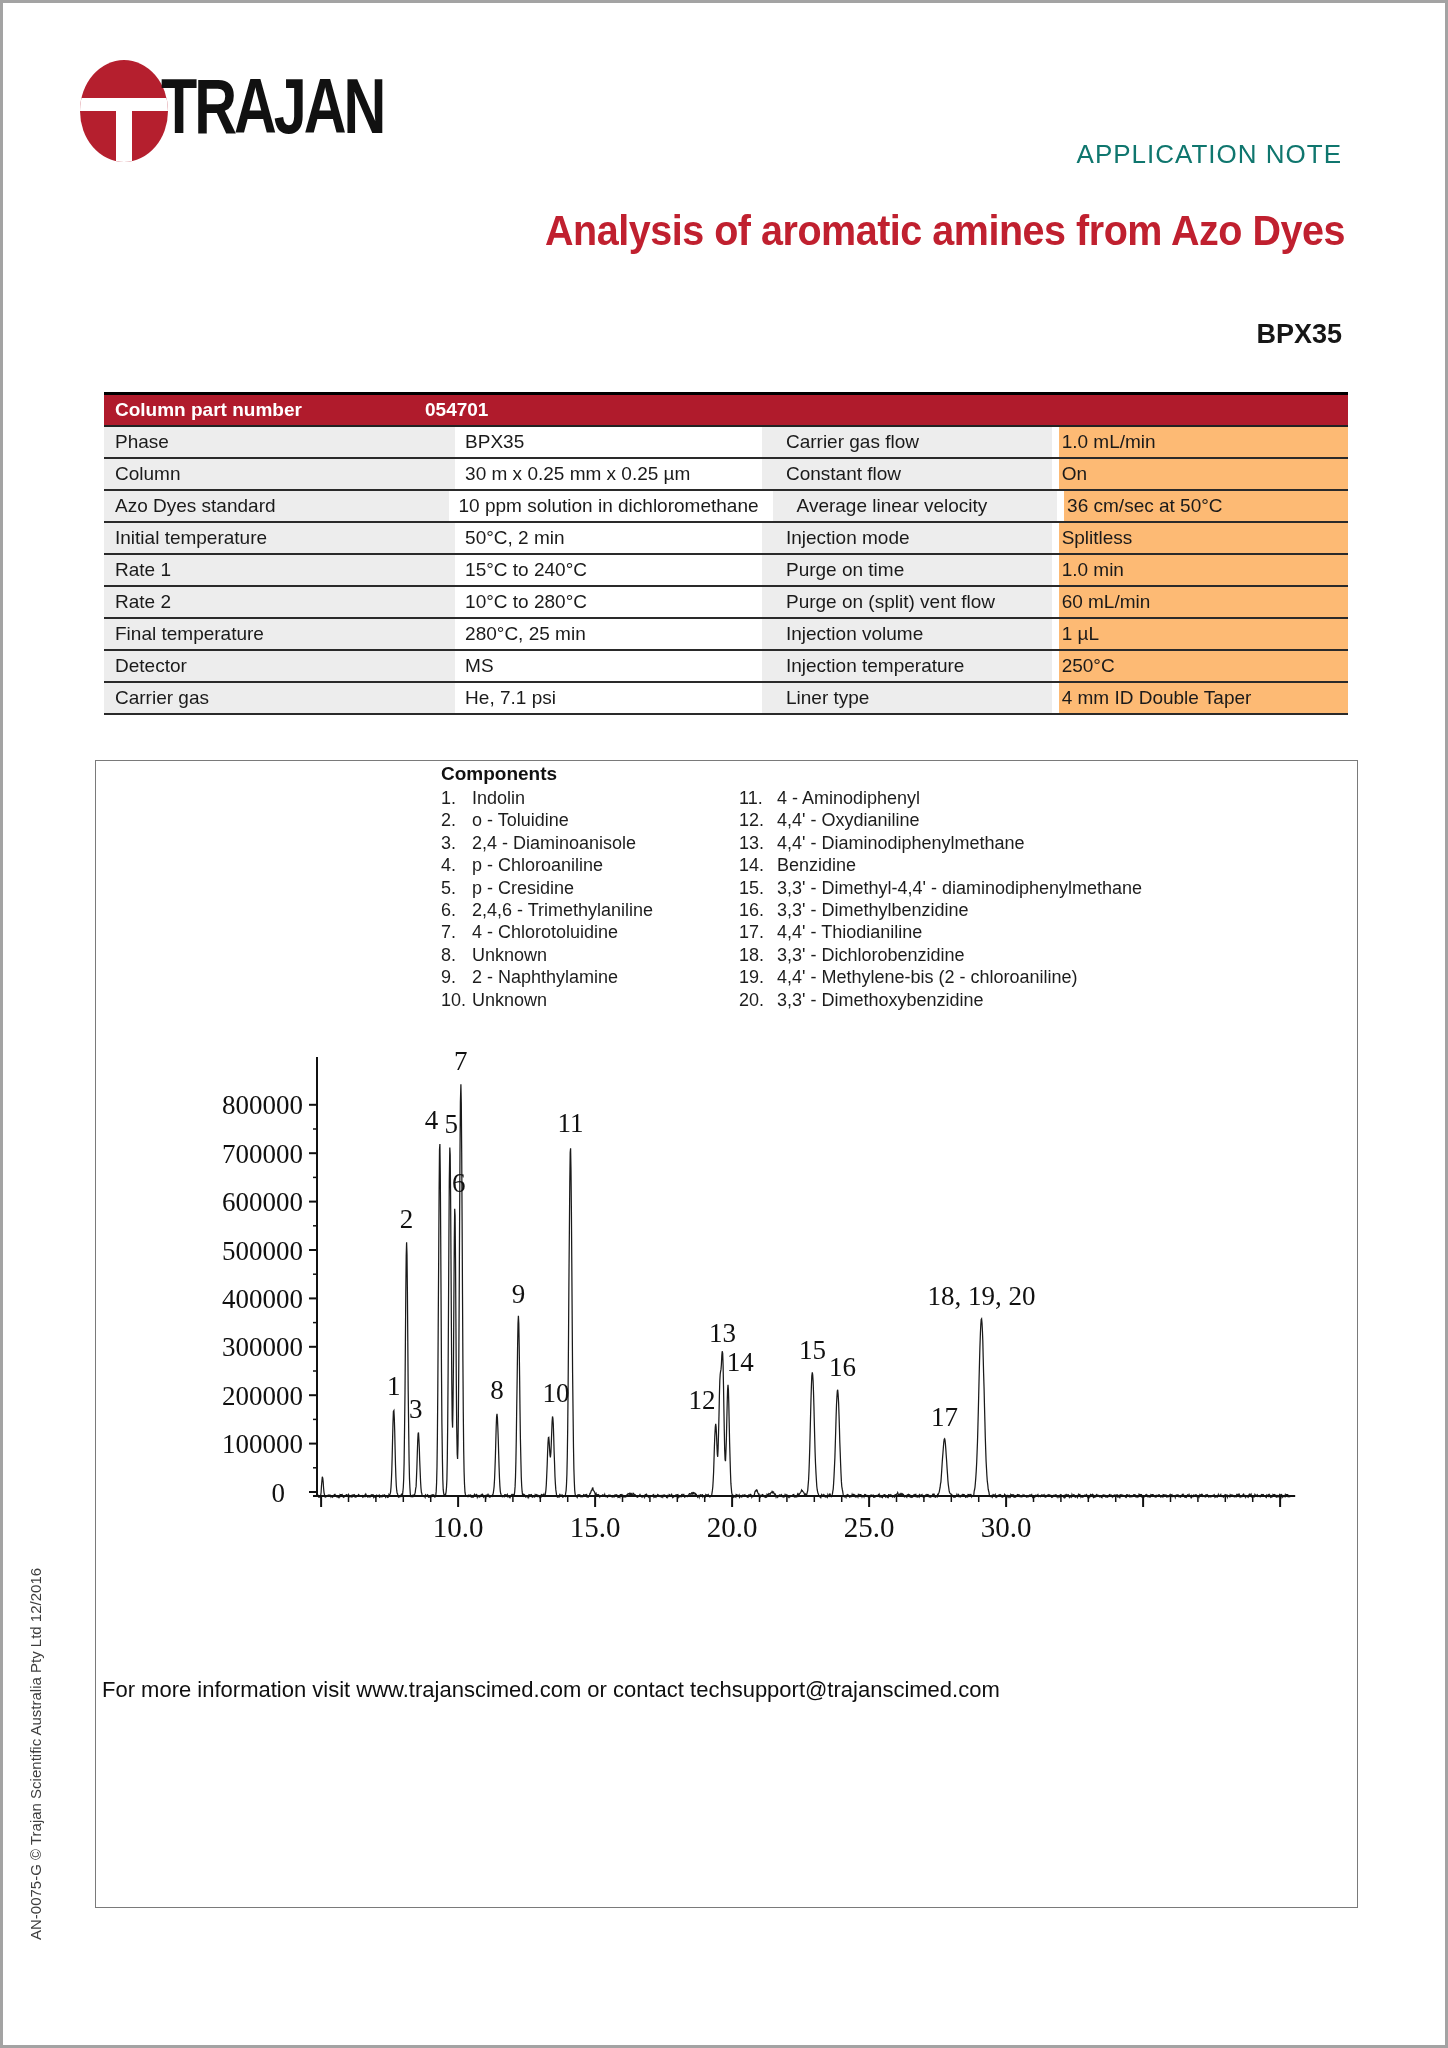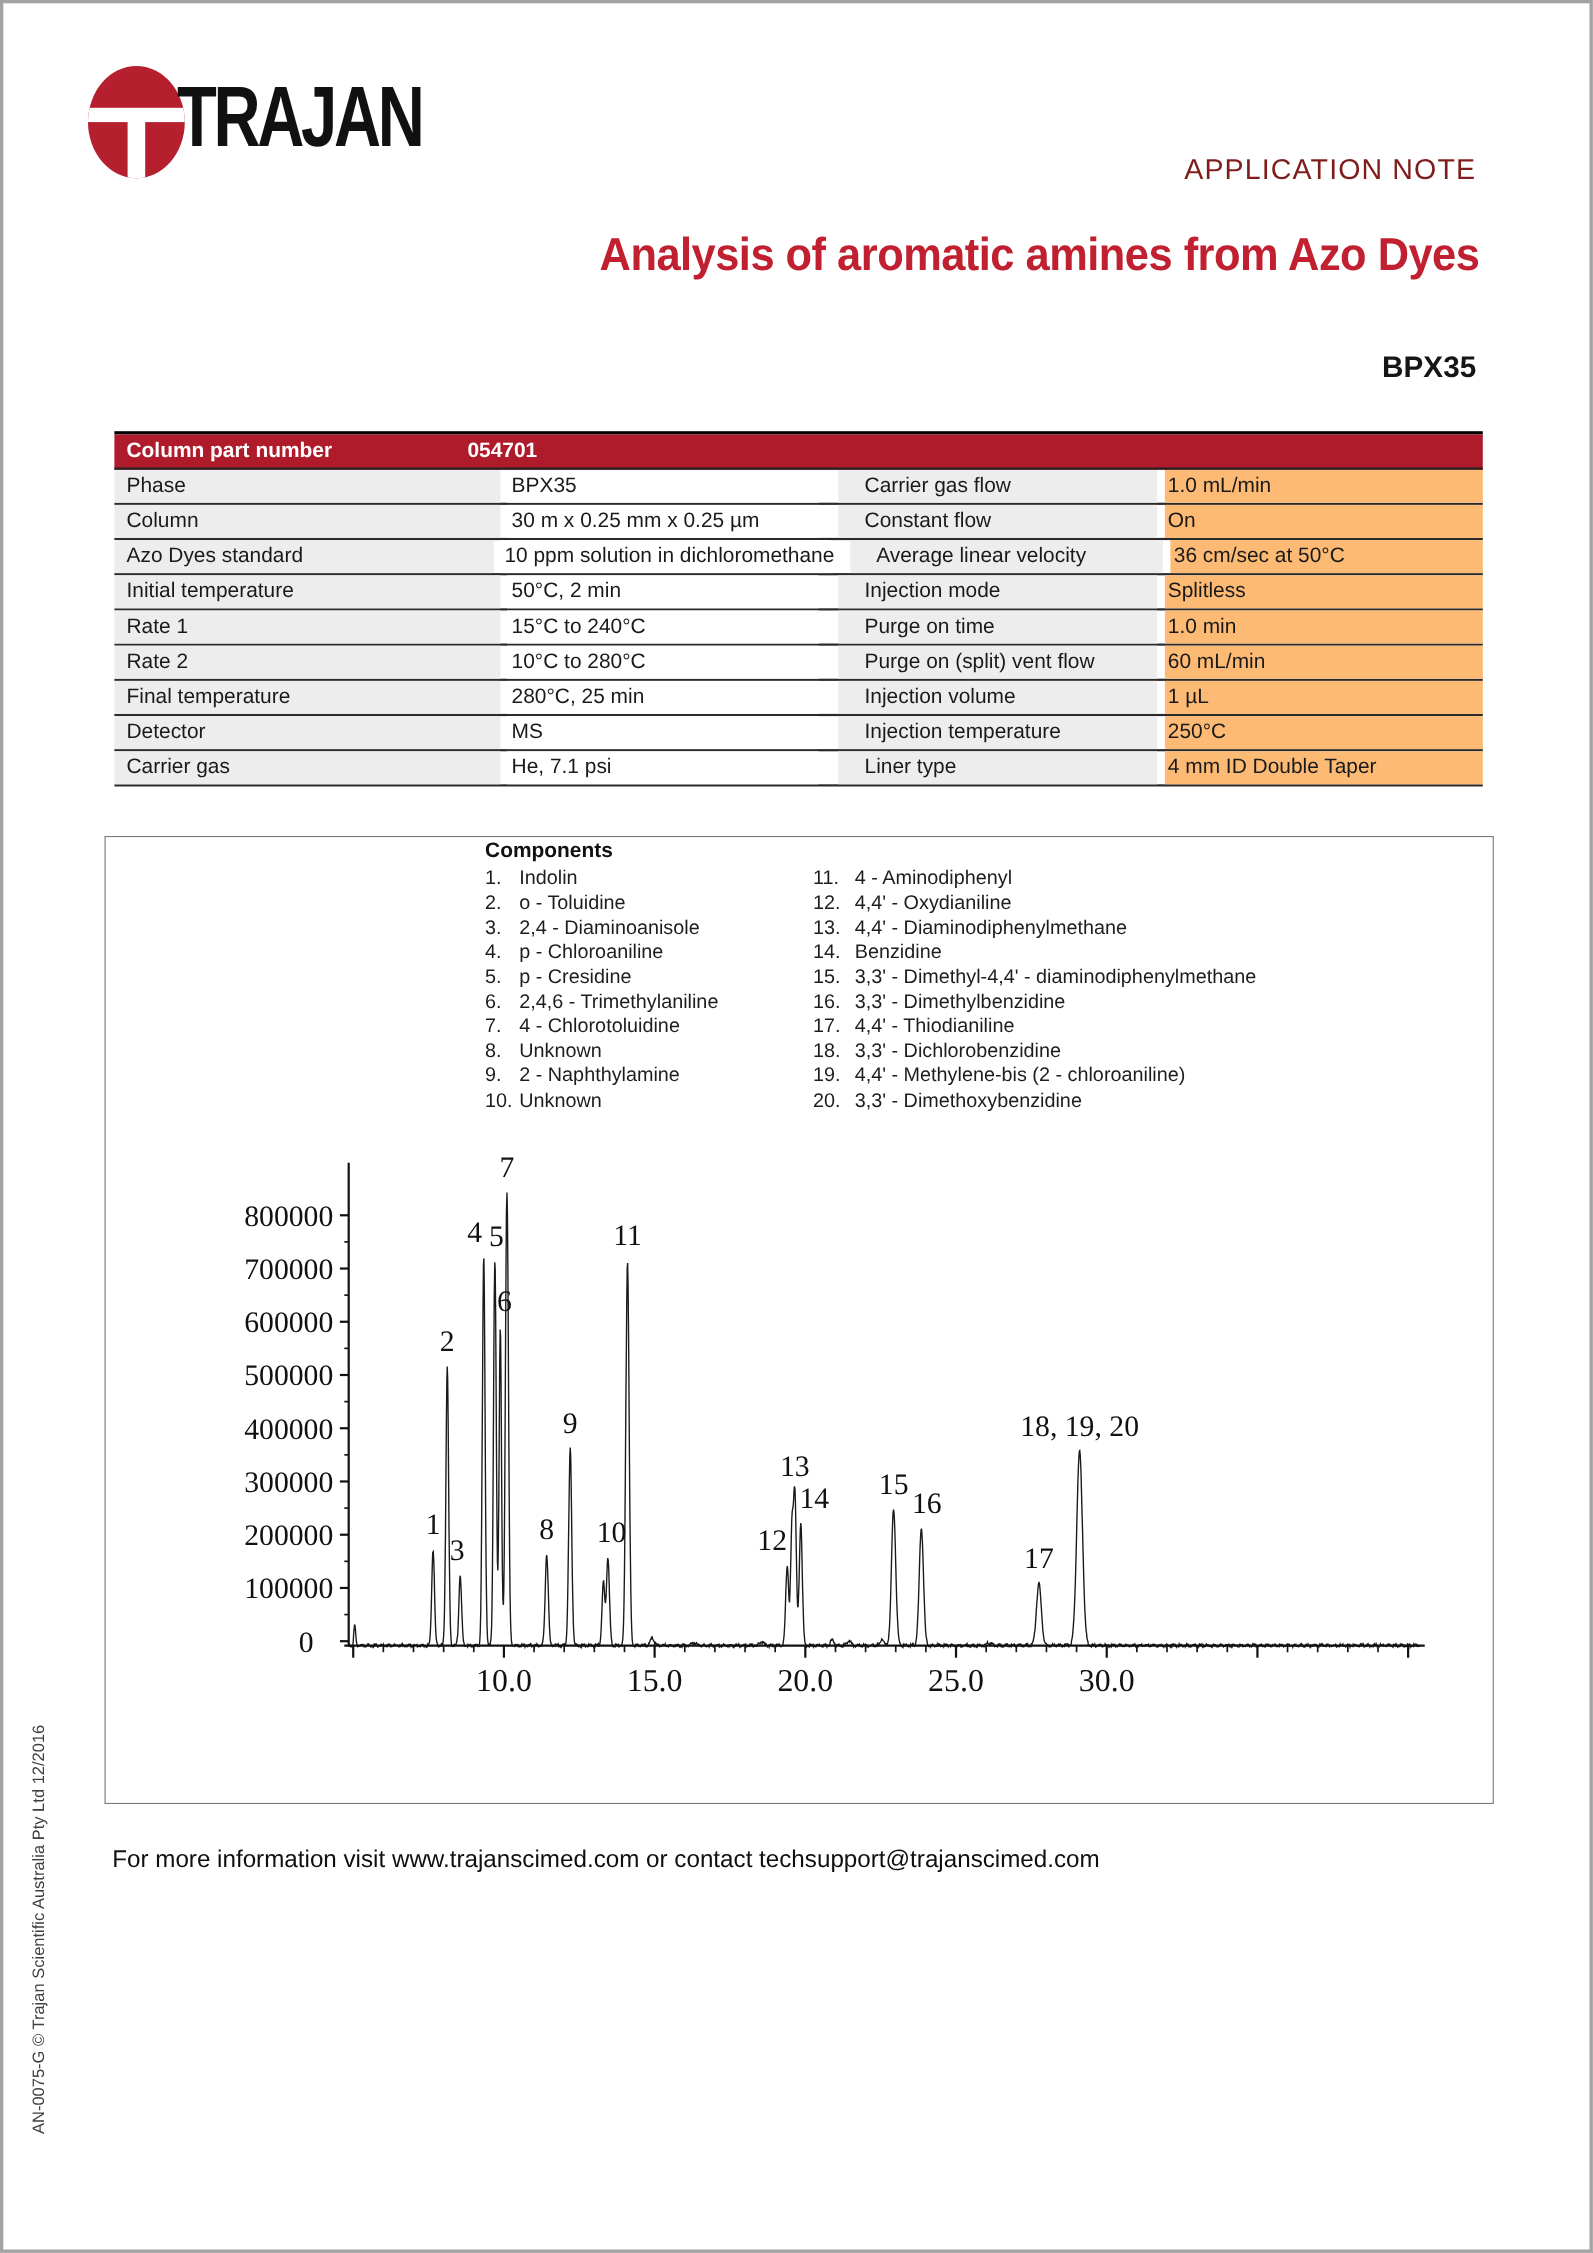--- a/index.html
+++ b/index.html
@@ -11,37 +11,37 @@
   
   #logo{position:absolute; left:77px; top:57px; height:104px;}
   .logo-mark{position:absolute; left:0; top:0; width:88px; height:102px;
     background:#b51f2e; border-radius:50%; overflow:hidden;}
   .logo-mark .hbar{position:absolute; left:-4px; right:-4px; top:38px; height:13px; background:#fff;}
   .logo-mark .vbar{position:absolute; left:36px; width:16px; top:50px; bottom:-2px; background:#fff;}
   .logo-text{position:absolute; left:81px; top:-6px; font-size:78px; font-weight:900;
     letter-spacing:-4px; color:#111; transform:scaleX(0.76); transform-origin:0 50%;
     line-height:104px; white-space:nowrap;}
   
-  .app-note{position:absolute; right:103px; top:136px; font-size:26px; letter-spacing:1px; color:#7f1d1d;}
+  .app-note{position:absolute; right:103px; top:136px; font-size:26px; letter-spacing:1px; color:#0f766e;}
   .doc-title{position:absolute; right:100px; top:204px; font-size:42px; font-weight:600;
     color:#c0202f; white-space:nowrap; transform:scaleX(0.94); transform-origin:100% 50%; letter-spacing:-0.5px;}
   .subtitle{position:absolute; right:103px; top:316px; font-size:27px; font-weight:600; color:#161616;}
   
   #params{position:absolute; left:101px; top:389px; width:1244px; border-top:3px solid #000;}
   .p-head{height:30px; background:#b01b2c; position:relative; border-bottom:2px solid #222;}
   .p-head span{color:#fff; font-weight:bold; font-size:19px; line-height:30px; position:absolute; top:0;}
   .p-head .hl{left:11px;text-align:center;} .p-head .hv{left:321px;}
   .p-row{height:30px; border-bottom:2px solid #2a2a2a; display:flex; box-sizing:content-box;}
   .p-row .cell{height:30px; line-height:30px; font-size:19px; white-space:nowrap; overflow:visible;}
   .c1{width:372px; background:#ededed; padding-left:11px; box-sizing:border-box; margin-right:6px;}
   .c2{width:300px; background:#fff; padding-left:4px; box-sizing:border-box; margin-right:6px;}
   .c3{width:306px; background:#ededed; padding-left:24px; box-sizing:border-box; margin-right:7px;margin-left:12px;}
   .c4{width:307px; background:#fdba74; padding-left:3px; box-sizing:border-box;}
   
-  #figure{position:absolute; left:92px; top:757px; width:1263px; height:880px;
+  #figure{position:absolute; left:92px; top:757px; width:1263px; height:1148px;
     border:1px solid #7a7a7a; box-sizing:border-box;}
   .comp-title{position:absolute; left:345px; top:2px; font-size:19px; font-weight:bold; color:#111;}
   .comp-col{position:absolute; top:26px; font-size:18px; color:#1d1d1d;}
   #comp-col1{left:345px;}
   #comp-col2{left:643px;}
   .comp-item{height:22.4px; line-height:22.4px; display:flex; white-space:nowrap;}
   #comp-col1 .comp-num{width:31px;}
   #comp-col2 .comp-num{width:38px;}
   #chrom{position:absolute; left:0; top:0; width:1261px; height:898px;}
   

